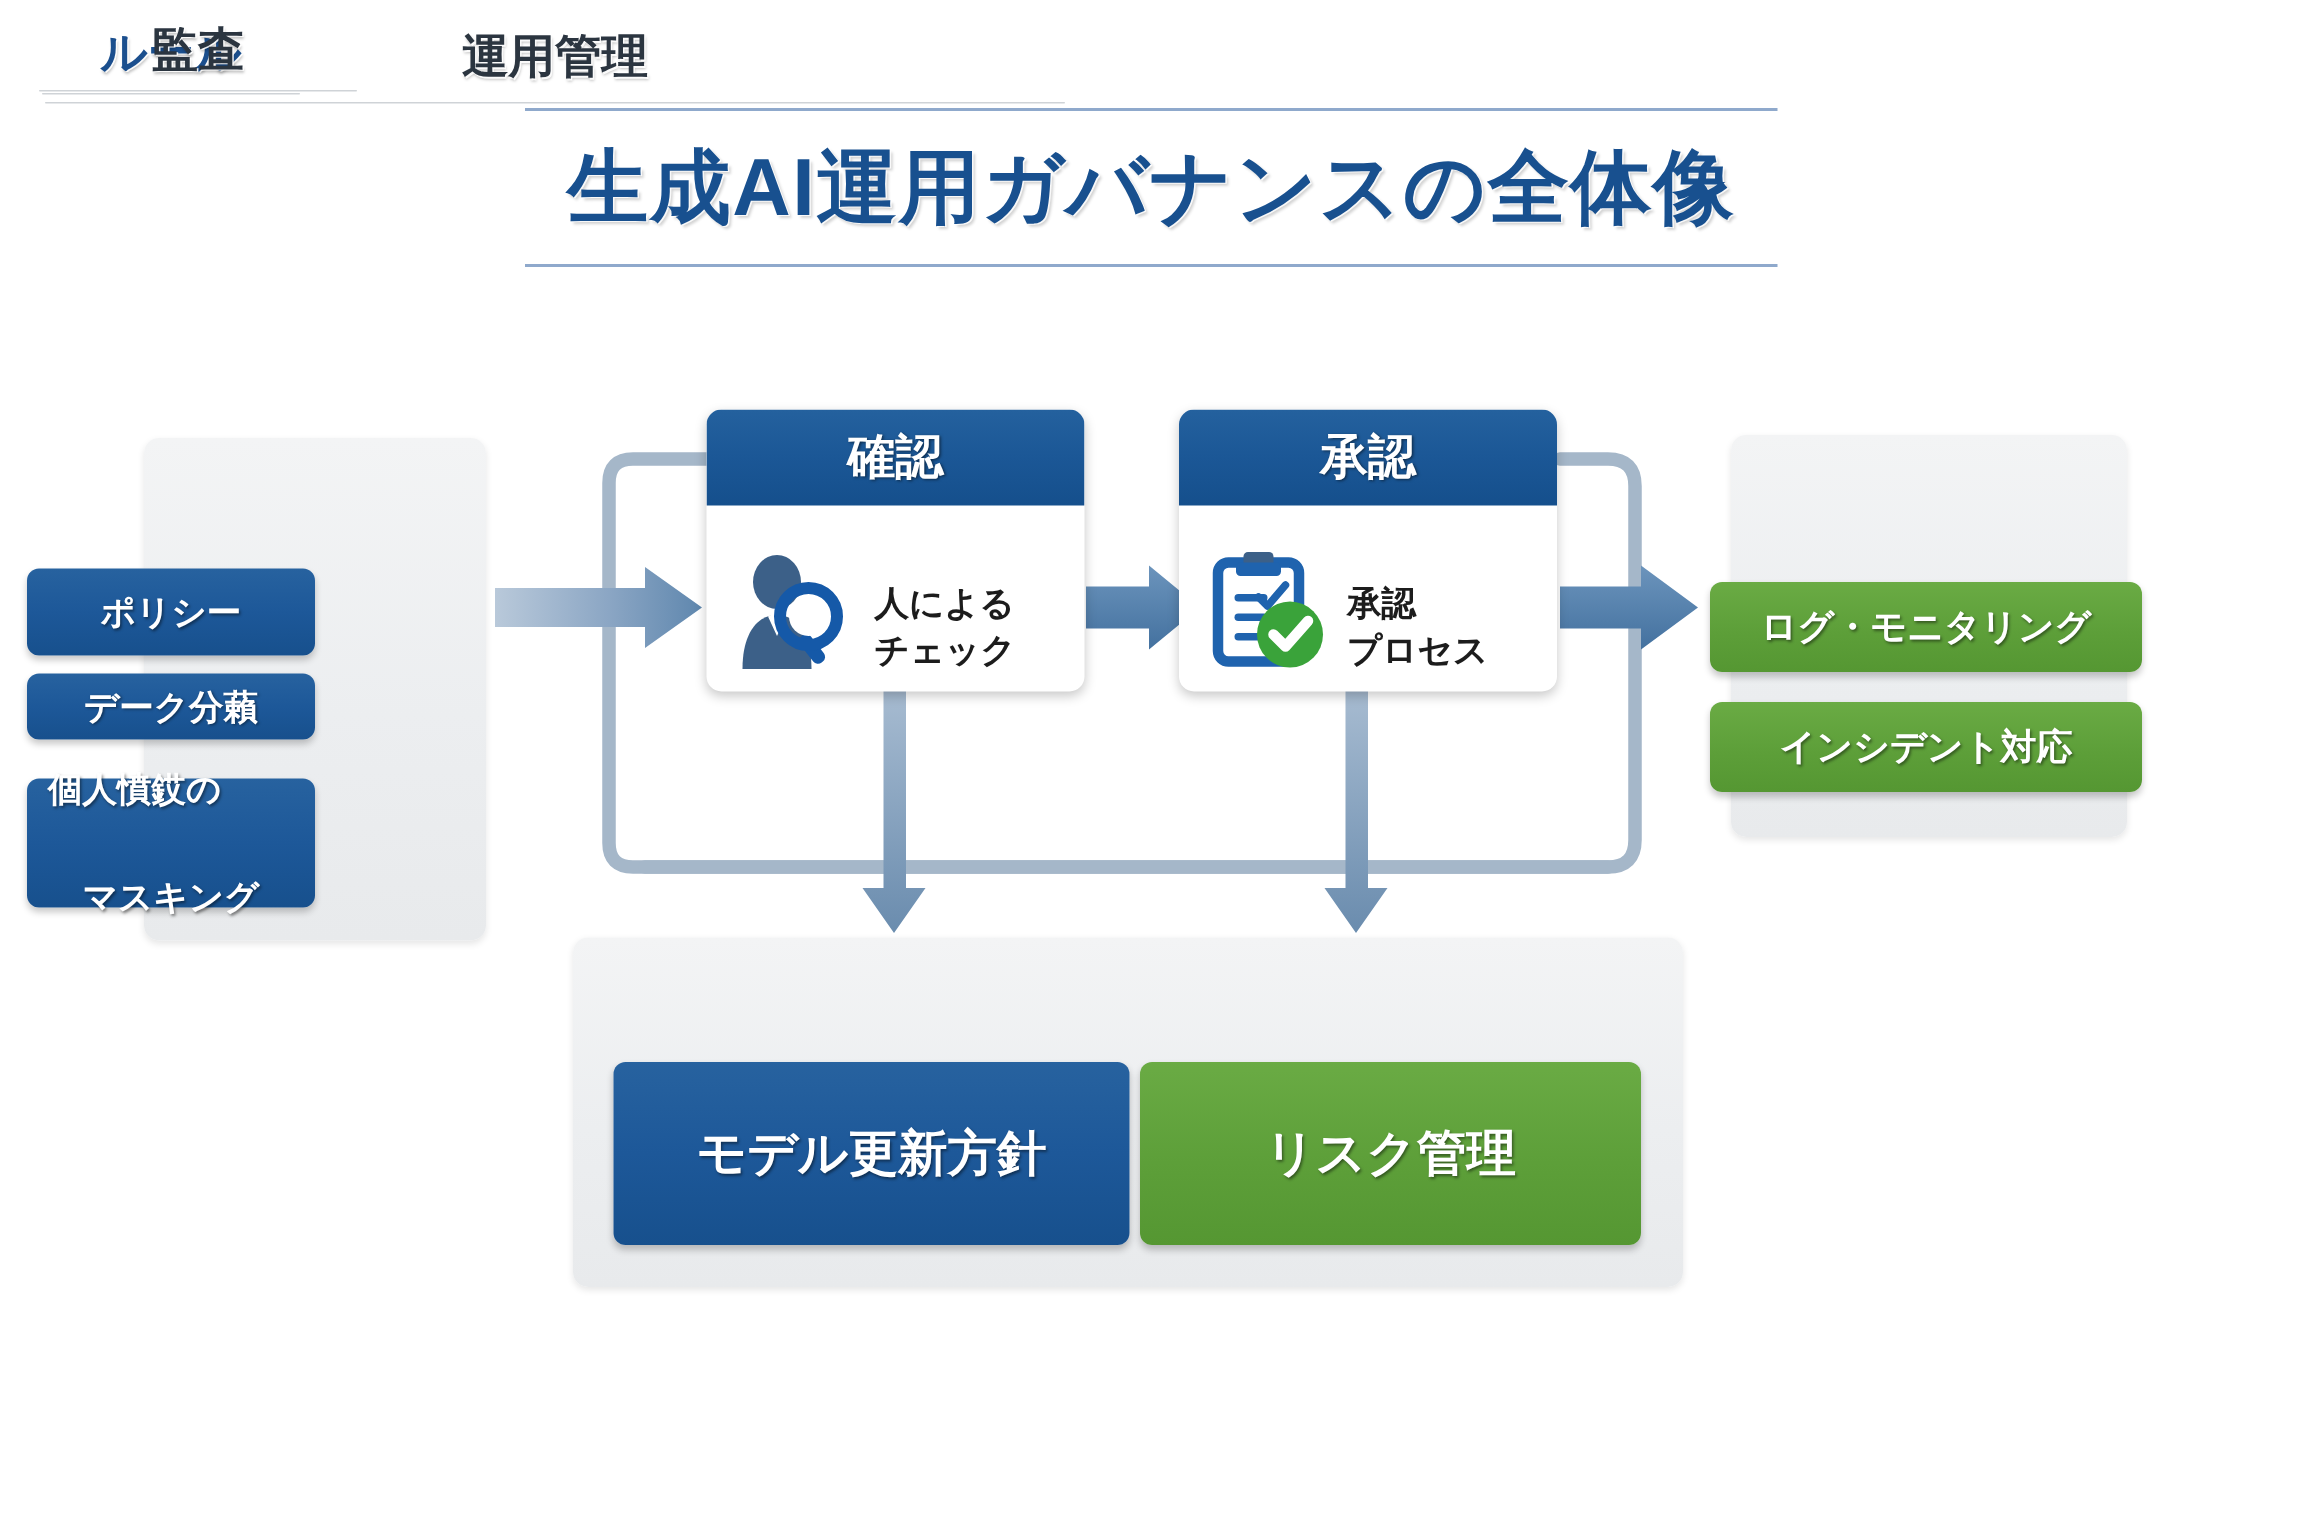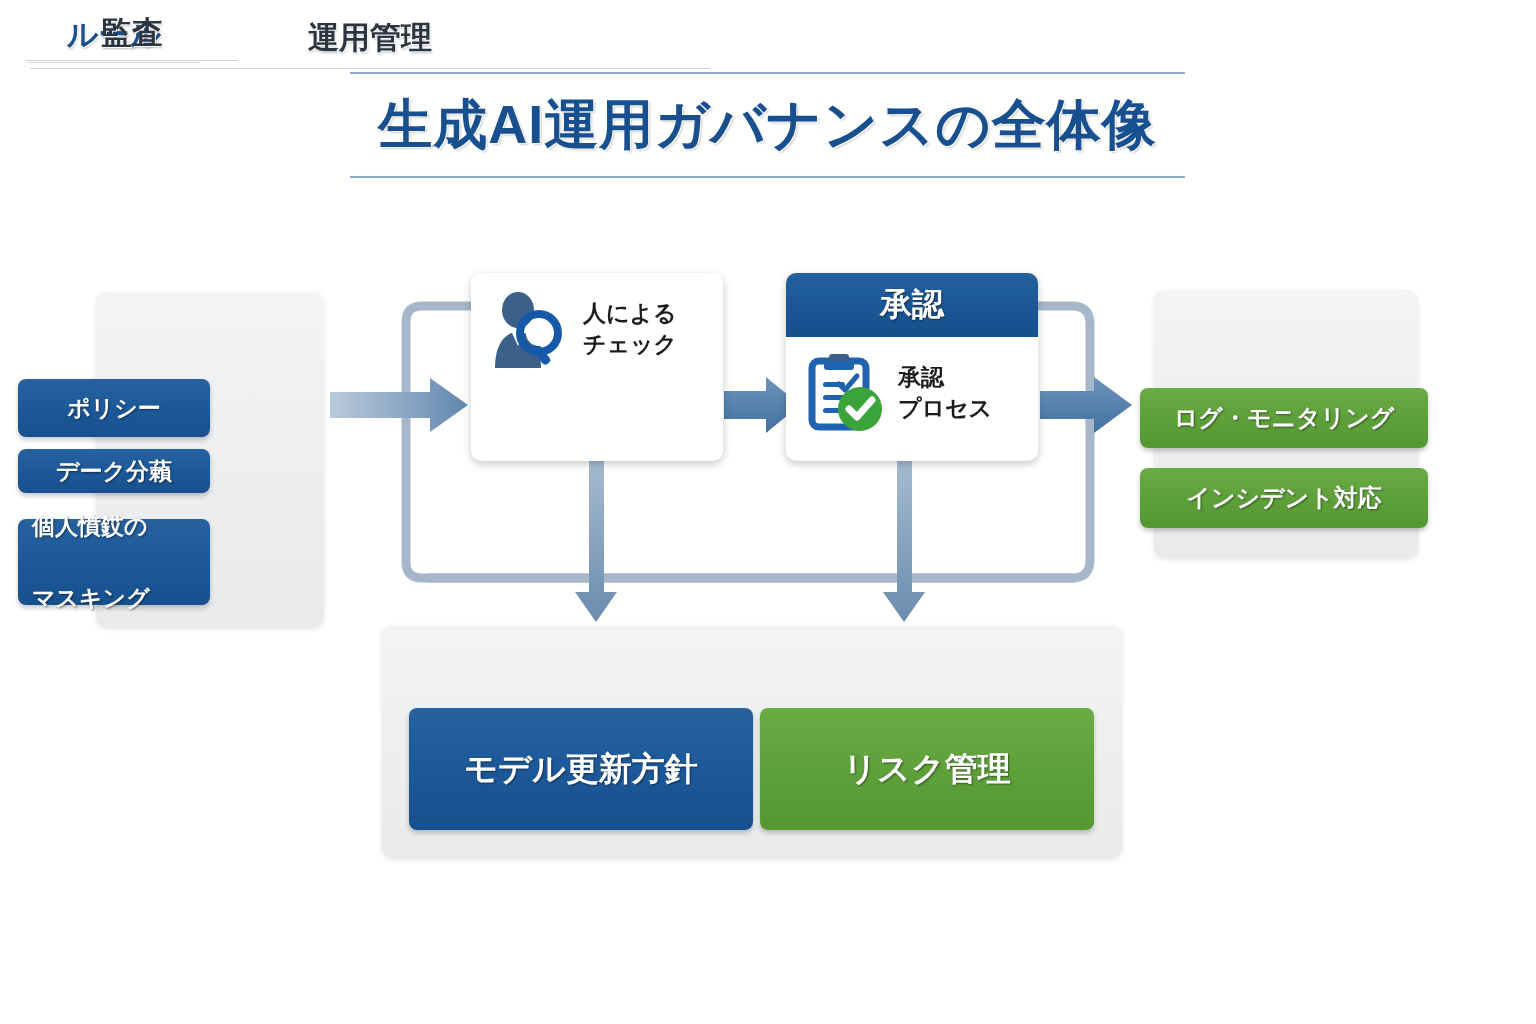--- a/index.html
+++ b/index.html
@@ -61,21 +61,21 @@
   
   #panel-rule{left:96px;top:292px;width:228px;height:335px;}
   #rule-title{position:absolute;left:0;top:14px;width:228px;font-size:31px;color:#1b4f8e;}
   #rule-underline{position:absolute;left:28px;top:62px;width:172px;}
   .rule-chip{position:absolute;left:18px;width:192px;}
   #rule-chip-0{top:379px;height:58px;}
   #rule-chip-1{top:449px;height:44px;}
   #rule-chip-2{top:519px;height:86px;}
   .rule-chip .chip-label{width:100%;text-align:center;font-size:23px;line-height:1.22;padding:0 8px;box-sizing:border-box;}
   #rule-chip-2 .chip-label{text-align:left;padding-left:14px;}
-  #rule-chip-2 .chip-label .l2{display:block;text-align:left;padding-right:6px;margin-top:44px;}
+  #rule-chip-2 .chip-label .l2{display:block;text-align:center;padding-right:6px;margin-top:44px;}
 
   
   #panel-audit{left:1154px;top:290px;width:264px;height:268px;}
   #audit-title{position:absolute;left:0;top:12px;width:264px;font-size:31px;color:#2b3540;}
   #audit-underline{position:absolute;left:26px;top:60px;width:212px;}
   .audit-chip{position:absolute;left:1140px;width:288px;height:60px;justify-content:center;}
   #audit-chip-0{top:388px;}
   #audit-chip-1{top:468px;}
   .audit-chip .chip-label{font-size:24px;text-align:center;white-space:nowrap;}
 
@@ -100,21 +100,21 @@
   .card-head{
     height:64px;
     background:linear-gradient(180deg,#24619e 0%,#1b5796 50%,#154f8c 100%);
     display:flex;align-items:center;justify-content:center;
   }
   .card-head-text{
     color:#fff;font-size:32px;font-weight:bold;
     text-shadow:1px 1px 2px rgba(0,0,0,.5);
   }
   .card-body{
-    height:111px;display:flex;align-items:center;
+    height:111px;display:flex;align-items:flex-end;
     padding:0 10px 0 20px;box-sizing:border-box;gap:12px;
   }
   .card-icon{flex:0 0 auto;width:80px;height:82px;}
   .card-body-text{
     font-size:23px;font-weight:bold;color:#1c1c1c;line-height:1.32;
     text-shadow:0 1px 0 rgba(255,255,255,.6);
   }
   .card-body-text span{display:block;}
 </style>
 </head>
@@ -179,20 +179,23 @@
     <span class="chip-label">デーク分藾</span>
   </div>
   <div class="chip chip-blue rule-chip" id="rule-chip-2">
     <span class="chip-label">
       <span class="l1">個人憤銰の</span>
       <span class="l2">マスキング</span>
     </span>
   </div>
 
   <div class="card" id="card-check">
+    <div class="card-head">
+      <span class="card-head-text">確認</span>
+    </div>
     <div class="card-body">
       <span class="card-icon">
         <svg viewBox="0 0 80 82" width="80" height="82" xmlns="http://www.w3.org/2000/svg">
 
           <ellipse cx="27" cy="22" rx="16" ry="18" fill="#3c6088"></ellipse>
 
           <path d="M 4 80 C 4 56 14 44 27 44 C 40 44 50 56 50 80 Z" fill="#3c6088"></path>
 
           <path d="M 21 45 L 27 58 L 33 45 L 29 43 L 27 49 L 25 43 Z" fill="#ffffff"></path>
 

